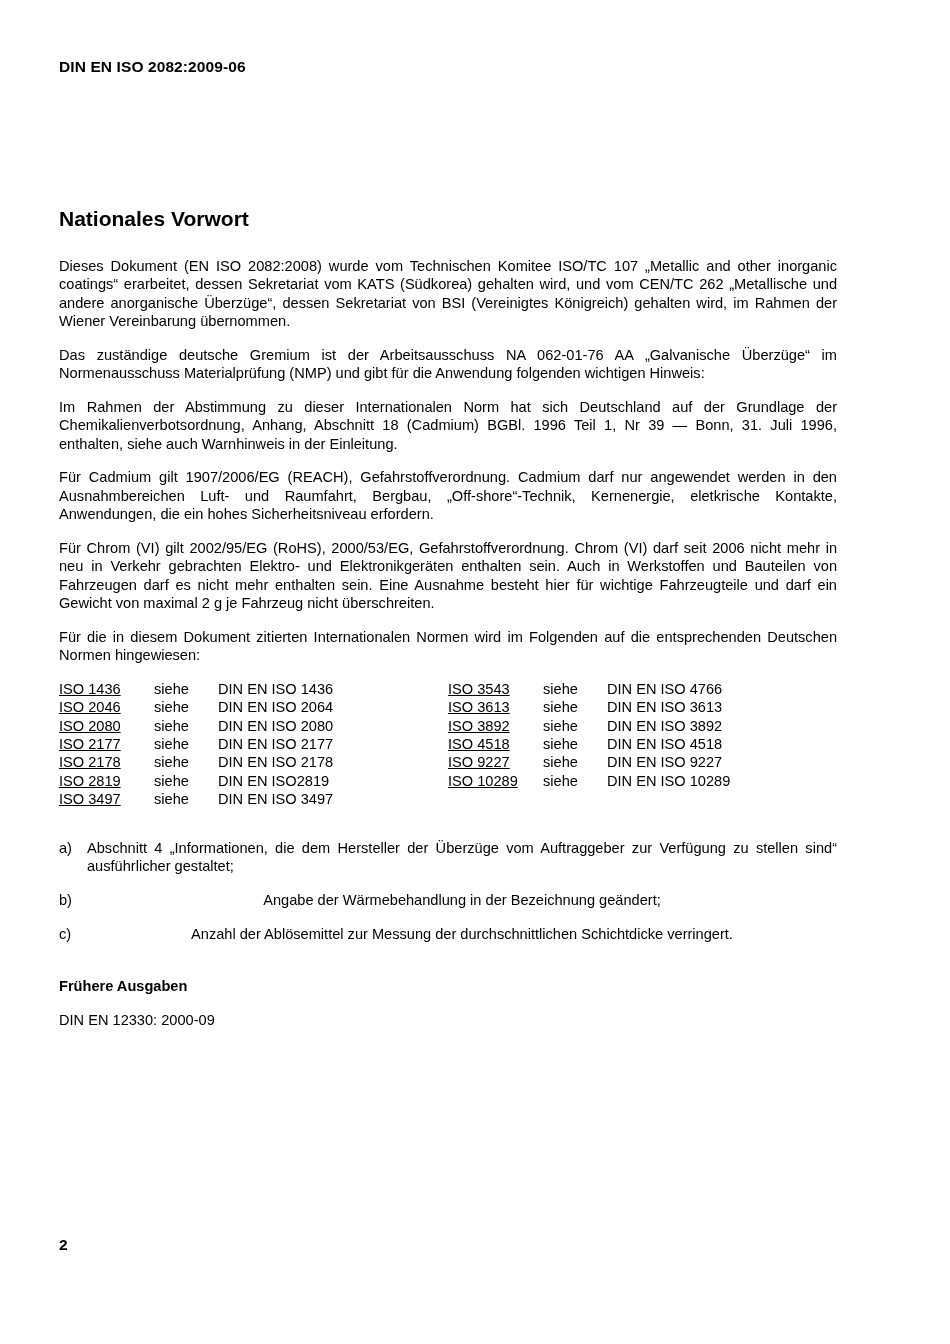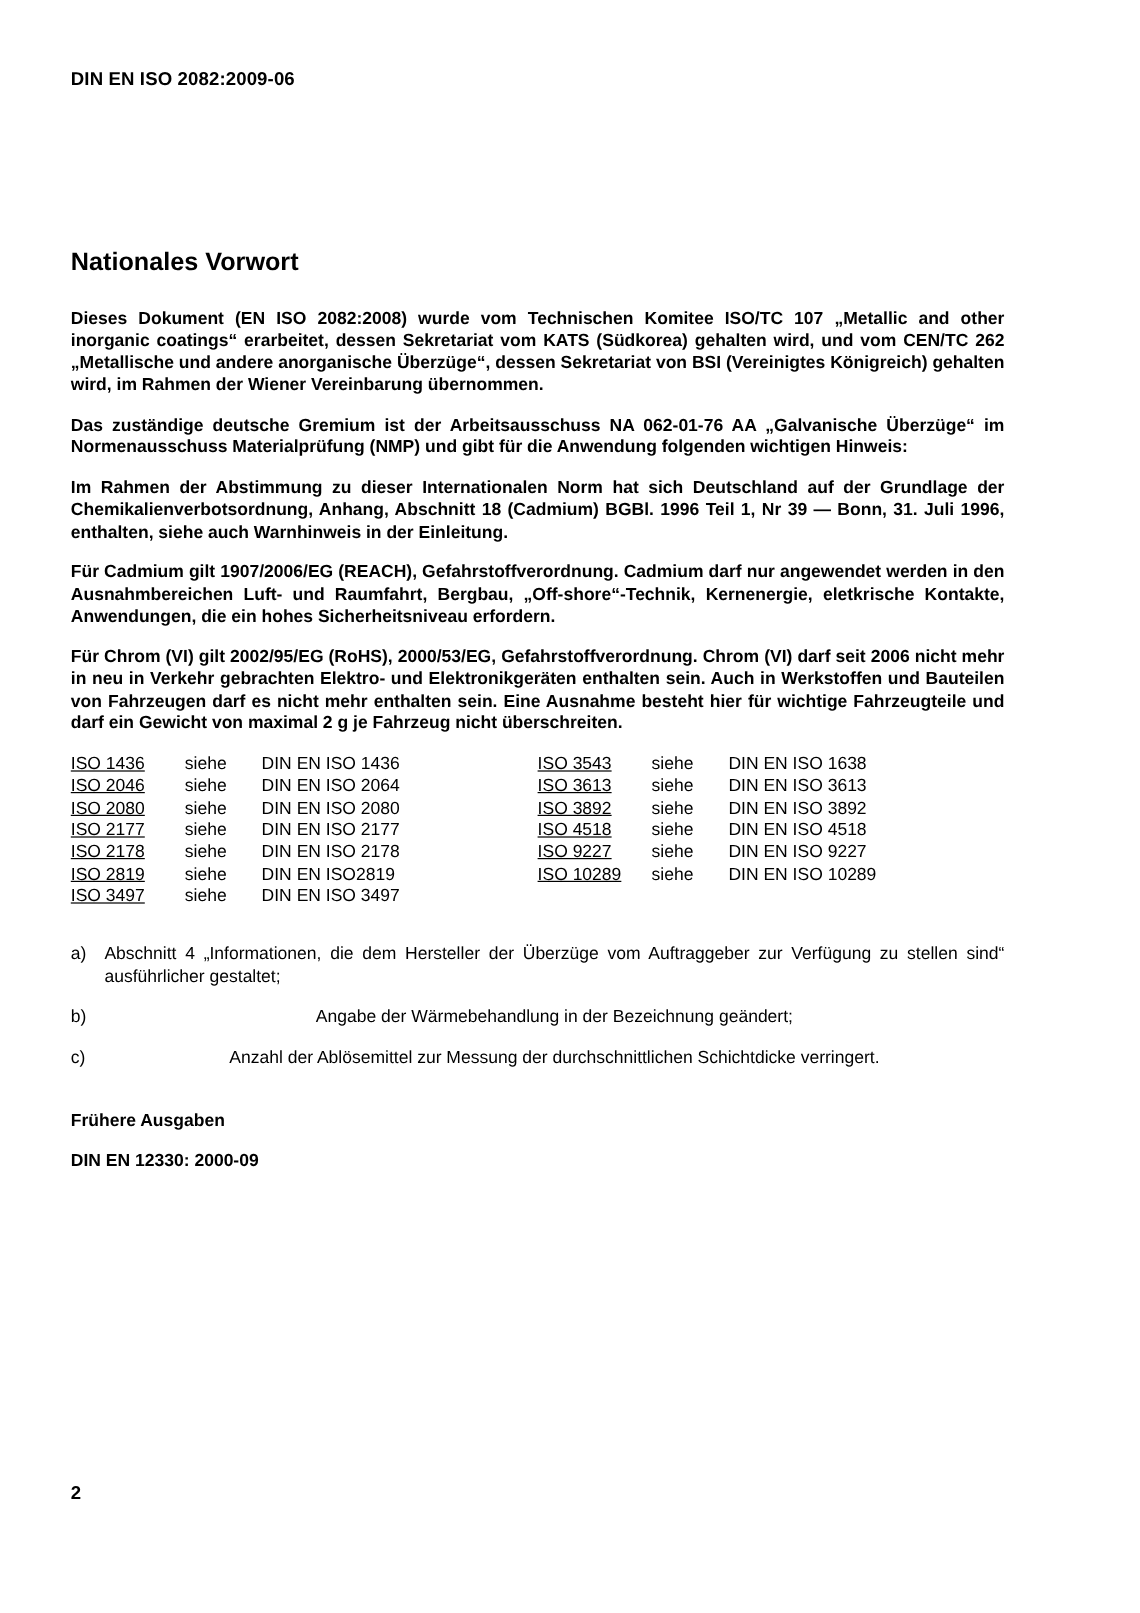--- a/index.html
+++ b/index.html
@@ -43,21 +43,20 @@
       position: absolute;
       left: 59px;
       top: 257px;
       width: 778px;
       font-size: 14.6px;
       line-height: 18.3px;
     }
     .para {
       margin: 0 0 15.6px 0;
       text-align: justify;
-      font-weight: bold;
     }
     .refs {
       display: flex;
       margin-top: 0;
       margin-bottom: 30px;
     }
     .ref-col {
       width: 395px;
     }
     .ref-row {
@@ -103,20 +102,21 @@
 
   <h1 class="title">Nationales Vorwort</h1>
 
   <div class="body-area">
 
     <p class="para">Dieses Dokument (EN ISO 2082:2008) wurde vom Technischen Komitee ISO/TC 107 „Metallic and other inorganic coatings“ erarbeitet, dessen Sekretariat vom KATS (Südkorea) gehalten wird, und vom CEN/TC 262 „Metallische und andere anorganische Überzüge“, dessen Sekretariat von BSI (Vereinigtes Königreich) gehalten wird, im Rahmen der Wiener Vereinbarung übernommen.</p>
     <p class="para">Das zuständige deutsche Gremium ist der Arbeitsausschuss NA 062-01-76 AA „Galvanische Überzüge“ im Normenausschuss Materialprüfung (NMP) und gibt für die Anwendung folgenden wichtigen Hinweis:</p>
     <p class="para">Im Rahmen der Abstimmung zu dieser Internationalen Norm hat sich Deutschland auf der Grundlage der Chemikalienverbotsordnung, Anhang, Abschnitt 18 (Cadmium) BGBl. 1996 Teil 1, Nr 39 — Bonn, 31. Juli 1996, enthalten, siehe auch Warnhinweis in der Einleitung.</p>
     <p class="para">Für Cadmium gilt 1907/2006/EG (REACH), Gefahrstoffverordnung. Cadmium darf nur angewendet werden in den Ausnahmbereichen Luft- und Raumfahrt, Bergbau, „Off-shore“-Technik, Kernenergie, eletkrische Kontakte, Anwendungen, die ein hohes Sicherheitsniveau erfordern.</p>
     <p class="para">Für Chrom (VI) gilt 2002/95/EG (RoHS), 2000/53/EG, Gefahrstoffverordnung. Chrom (VI) darf seit 2006 nicht mehr in neu in Verkehr gebrachten Elektro- und Elektronikgeräten enthalten sein. Auch in Werkstoffen und Bauteilen von Fahrzeugen darf es nicht mehr enthalten sein. Eine Ausnahme besteht hier für wichtige Fahrzeugteile und darf ein Gewicht von maximal 2 g je Fahrzeug nicht überschreiten.</p>
+    <p class="para">Für die in diesem Dokument zitierten Internationalen Normen wird im Folgenden auf die entsprechenden Deutschen Normen hingewiesen:</p>
 
     <div class="refs">
       <div class="ref-col">
         <div class="ref-row">
           <span class="ref-iso">ISO 1436</span>
           <span class="ref-siehe">siehe</span>
           <span class="ref-din">DIN EN ISO 1436</span>
         </div>
         <div class="ref-row">
           <span class="ref-iso">ISO 2046</span>
@@ -146,21 +146,21 @@
         <div class="ref-row">
           <span class="ref-iso">ISO 3497</span>
           <span class="ref-siehe">siehe</span>
           <span class="ref-din">DIN EN ISO 3497</span>
         </div>
       </div>
       <div class="ref-col">
         <div class="ref-row">
           <span class="ref-iso">ISO 3543</span>
           <span class="ref-siehe">siehe</span>
-          <span class="ref-din">DIN EN ISO 1638</span>
+          <span class="ref-din">DIN EN ISO 4766</span>
         </div>
         <div class="ref-row">
           <span class="ref-iso">ISO 3613</span>
           <span class="ref-siehe">siehe</span>
           <span class="ref-din">DIN EN ISO 3613</span>
         </div>
         <div class="ref-row">
           <span class="ref-iso">ISO 3892</span>
           <span class="ref-siehe">siehe</span>
           <span class="ref-din">DIN EN ISO 3892</span>

